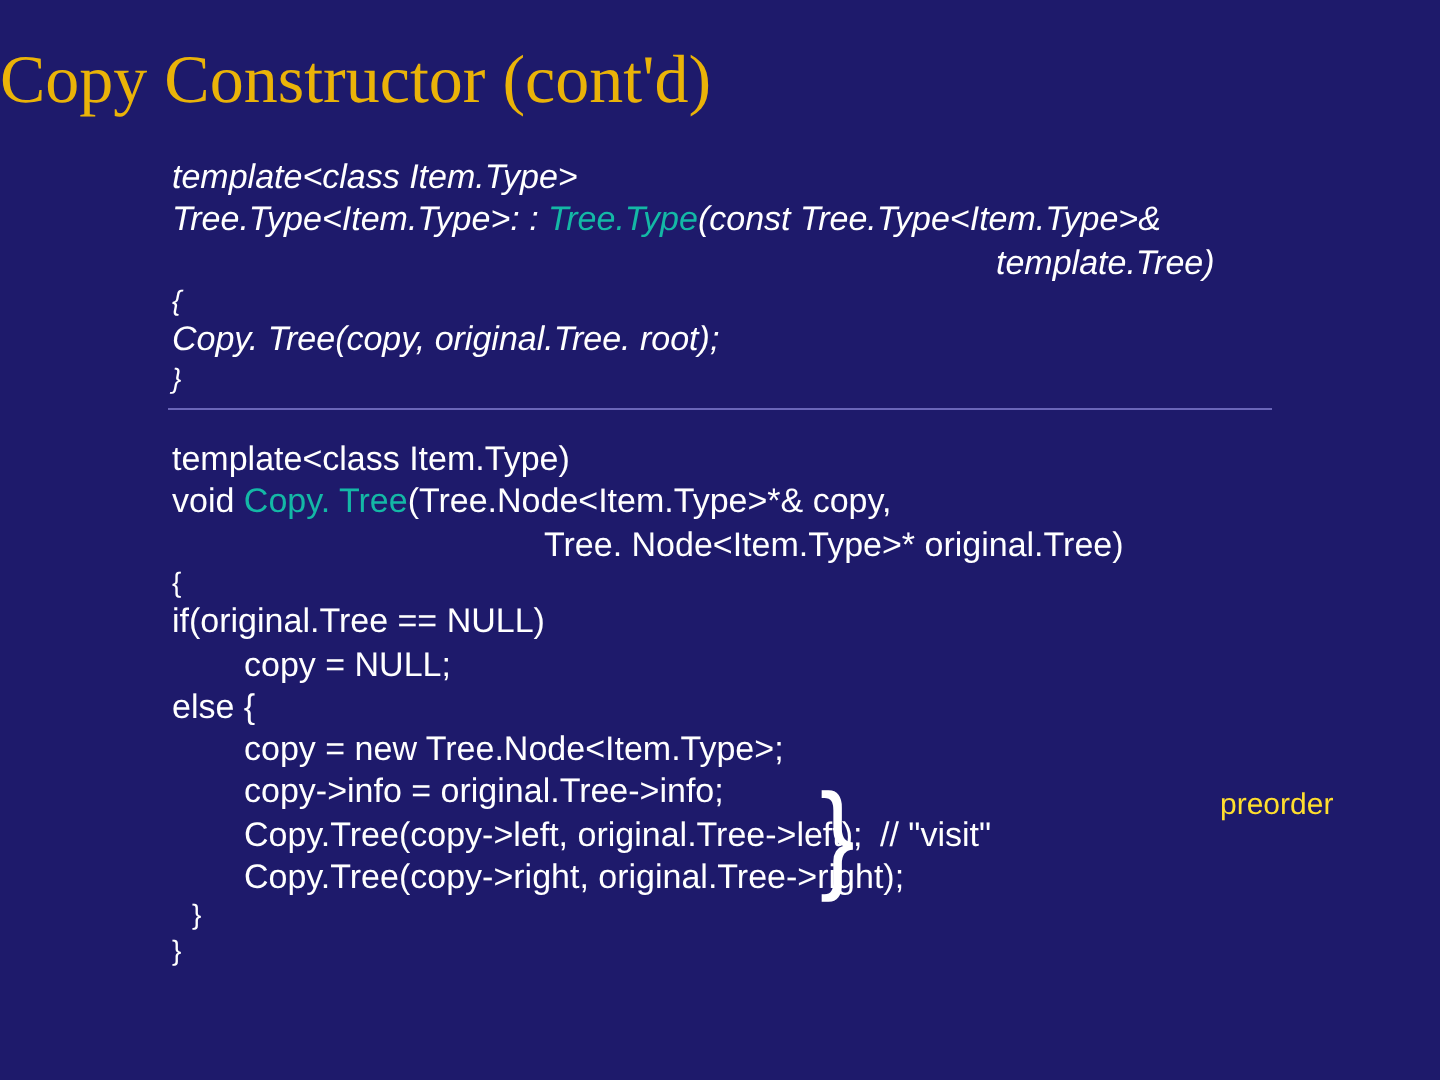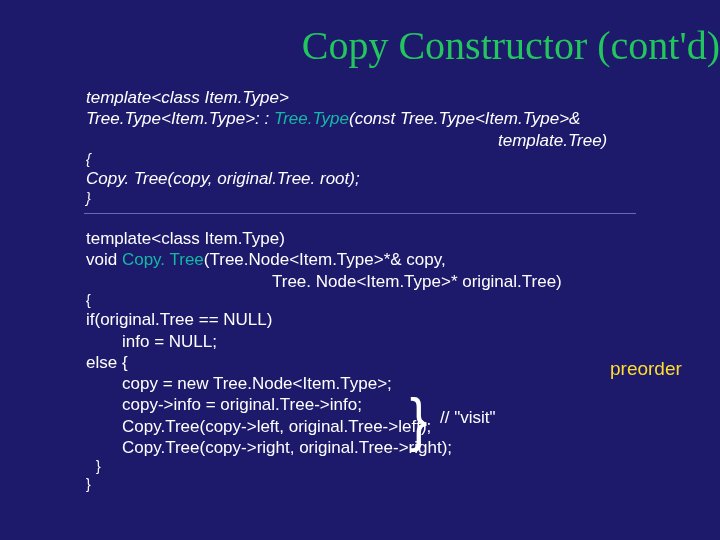--- a/index.html
+++ b/index.html
@@ -6,23 +6,23 @@
   body {
     width: 720px;
     height: 540px;
     background: #1e1a6b;
     font-family: Arial, Helvetica, sans-serif;
     overflow: hidden;
     position: relative;
   }
   .title {
     font-family: "Times New Roman", Times, serif;
-    color: #22c55e;
-    font-size: 40px;
-    text-align: right;
+    color: #eab308;
+    font-size: 34px;
+    text-align: left;
     padding-top: 22px;
     padding-bottom: 18px;
     font-weight: normal;
   }
   .code-block-1 {
     color: #ffffff;
     font-size: 17px;
     line-height: 1.25;
     padding-left: 86px;
     padding-right: 80px;
@@ -57,23 +57,23 @@
   .visit-label {
     position: absolute;
     left: 440px;
     top: 408px;
     color: #ffffff;
     font-size: 17px;
   }
   .preorder-label {
     position: absolute;
     left: 610px;
-    top: 358px;
+    top: 394px;
     color: #ffde2e;
-    font-size: 19px;
+    font-size: 15px;
     text-align: center;
   }
   .align-right-1 {
     padding-left: 412px;
   }
   .align-right-2 {
     padding-left: 186px;
   }
 </style>
 </head>
@@ -95,21 +95,21 @@
 <hr class="hr">
 
 <div class="code-block-2">
   <div>template&lt;class Item.Type)</div>
   <div>
     <span>void </span><span class="yellow">Copy. Tree</span><span>(Tree.Node&lt;Item.Type&gt;*&amp; copy,</span>
   </div>
   <div class="align-right-2">Tree. Node&lt;Item.Type&gt;* original.Tree)</div>
   <div class="small-brace">{</div>
   <div> if(original.Tree == NULL)</div>
-  <div class="indent3">info = NULL;</div>
+  <div class="indent3">copy = NULL;</div>
   <div> else {</div>
   <div class="indent3">copy = new Tree.Node&lt;Item.Type&gt;;</div>
   <div class="indent3">copy-&gt;info = original.Tree-&gt;info;</div>
   <div class="indent3">Copy.Tree(copy-&gt;left, original.Tree-&gt;left);</div>
   <div class="indent3">Copy.Tree(copy-&gt;right, original.Tree-&gt;right);</div>
   <div class="indent1 small-brace">}</div>
   <div class="small-brace">}</div>
 </div>
 
 <div class="curly-bracket">}</div>

